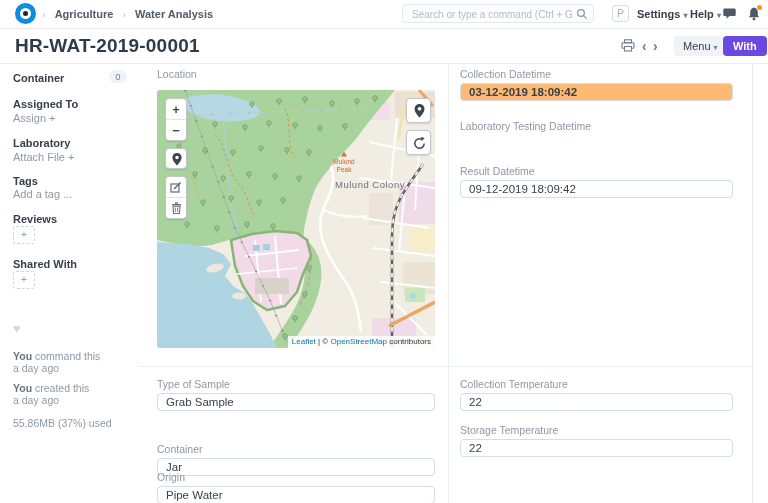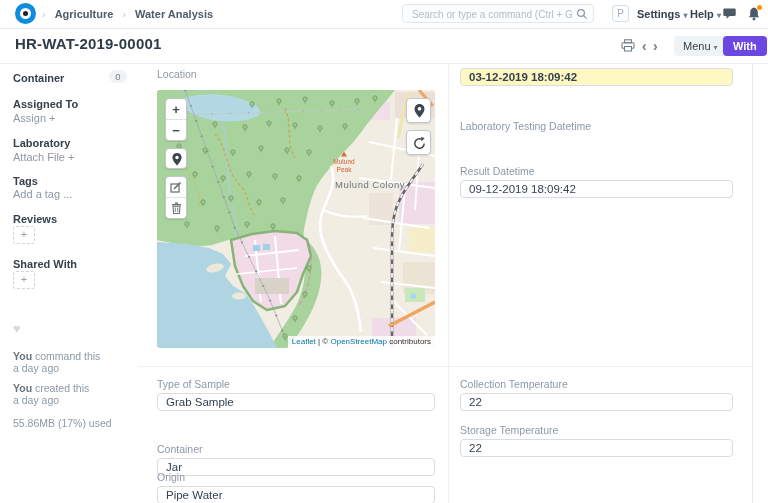--- a/index.html
+++ b/index.html
@@ -22,21 +22,21 @@
   .searchbox input{position:absolute;left:7px;top:0;width:160px;height:17px;border:none;outline:none;background:transparent;font-family:inherit;font-size:10px;color:#36414c;}
   .searchbox input::placeholder{color:#b4bcc3;}
   .search-ic{position:absolute;right:5px;top:3px;}
   .avatar{position:absolute;left:612px;top:5px;width:17px;height:17px;border:1px solid #d8dde2;border-radius:3px;background:#fbfcfd;color:#a6b0b9;font-size:10px;text-align:center;line-height:16px;box-sizing:border-box;}
   .nav-link{position:absolute;top:0;height:28px;line-height:28px;font-size:11px;font-weight:600;color:#36414c;cursor:pointer;}
   .caret{color:#74808b;font-size:8px;}
   .bell-dot{position:absolute;left:757px;top:5px;width:5px;height:5px;border-radius:50%;background:#ff9500;}
 
   
   .page-head{position:absolute;top:28px;left:0;right:0;height:35px;background:#fff;border-bottom:1px solid #ebeef0;z-index:20;}
-  .page-title{position:absolute;left:15px;top:7px;font-size:15px;font-weight:700;color:#2e3b48;letter-spacing:.2px;}
+  .page-title{position:absolute;left:15px;top:7px;font-size:19px;font-weight:700;color:#2e3b48;letter-spacing:.2px;}
   .head-ic{position:absolute;color:#74808b;cursor:pointer;}
   .chev{font-size:14px;line-height:14px;top:11px;color:#74808b;font-weight:700;}
   .menu-btn{position:absolute;left:674px;top:8px;height:20px;padding:0 9px;background:#f0f3f6;border:none;border-radius:4px;font-family:inherit;font-size:11px;color:#36414c;cursor:pointer;}
   .save-btn{position:absolute;left:723px;top:8px;height:20px;padding:0 10px;background:#6c48e3;border:none;border-radius:4px;font-family:inherit;font-size:11px;font-weight:600;color:#fff;cursor:pointer;}
 
   
   .sidebar{position:absolute;top:63px;left:0;width:138px;bottom:0;background:#fff;border-right:1px solid #edf0f2;font-size:11px;}
   .sb{position:absolute;left:13px;white-space:nowrap;}
   .sb-head{font-weight:600;color:#36414c;}
   .sb-link{color:#8d99a6;cursor:pointer;}
@@ -46,21 +46,21 @@
   .sb-foot b{color:#67757f;font-weight:600;}
   .heart{color:#d3dae0;font-size:13px;cursor:pointer;}
 
   
   .main{position:absolute;top:63px;left:138px;width:614px;bottom:0;background:#fff;border-right:1px solid #e9ecef;}
   .col-div{position:absolute;left:310px;width:1px;background:#edf0f2;}
   .sec-div{position:absolute;left:0;right:0;top:303px;height:1px;background:#edf0f2;}
   .field{position:absolute;}
   .field-label{font-size:10.5px;color:#8d99a6;margin-bottom:3px;white-space:nowrap;}
   .field-input{display:block;width:100%;height:18px;box-sizing:border-box;border:1px solid #d6dce1;border-radius:4px;background:#fff;color:#36414c;font-family:inherit;font-size:11.5px;padding:0 8px;outline:none;}
-  .mandatory{background:#fef9c3;font-weight:700;}
+  .mandatory{background:#fdba74;font-weight:700;}
 
   
   .map-wrap{position:absolute;left:19px;top:27px;width:278px;height:258px;border-radius:3px;overflow:hidden;background:#f1ede3;}
   .lf-btn,.lf-group{position:absolute;background:#fff;border:1px solid #c2c7cb;border-radius:4px;box-shadow:0 1px 2px rgba(0,0,0,.12);box-sizing:border-box;}
   .lf-cell{width:100%;height:20px;display:flex;align-items:center;justify-content:center;font-size:13px;font-weight:700;color:#404850;cursor:pointer;}
   .lf-cell + .lf-cell{border-top:1px solid #dfe3e6;}
   .attrib{position:absolute;right:0;bottom:0;background:rgba(255,255,255,.82);font-size:8px;color:#333;padding:1px 4px;line-height:10px;}
   .attrib .lnk{color:#0078a8;cursor:pointer;}
 </style>
 </head>
@@ -119,21 +119,21 @@
   <div class="sb sb-link" style="top:88px;">Attach File +</div>
   <div class="sb sb-head" style="top:112px;">Tags</div>
   <div class="sb sb-link" style="top:125px;">Add a tag ...</div>
   <div class="sb sb-head" style="top:150px;">Reviews</div>
   <div class="sb plus-box" style="top:163px;">+</div>
   <div class="sb sb-head" style="top:195px;">Shared With</div>
   <div class="sb plus-box" style="top:208px;">+</div>
   <div class="sb heart" style="top:258px;">♥</div>
   <div class="sb sb-foot" style="top:287px;"><b>You</b><span> command this</span><br><span>a day ago</span></div>
   <div class="sb sb-foot" style="top:319px;"><b>You</b><span> created this</span><br><span>a day ago</span></div>
-  <div class="sb sb-foot" style="top:354px;">55.86MB (17%) used</div>
+  <div class="sb sb-foot" style="top:354px;">55.86MB (37%) used</div>
 </div>
 
 <div class="main">
   <div class="col-div" style="top:0;height:303px;"></div>
   <div class="sec-div"></div>
   <div class="col-div" style="top:303px;bottom:0;"></div>
 
   <div class="field-label abs" style="left:19px;top:5px;">Location</div>
   <div class="map-wrap">
     <svg width="278" height="258" viewBox="0 0 278 258">
@@ -290,20 +290,21 @@
     <div class="lf-btn" style="right:4px;top:40px;width:25px;height:25px;">
       <svg style="position:absolute;left:5px;top:5px;" width="15" height="15" viewBox="0 0 15 15">
           <path d="M12.2 7.5 A4.7 4.7 0 1 1 9.6 3.3" fill="none" stroke="#404850" stroke-width="1.5"></path>
           <polygon points="9.2,0.8 12.6,2.2 9.4,5.2" fill="#404850"></polygon>
         </svg>
     </div>
     <div class="attrib"><span class="lnk">Leaflet</span><span> | © </span><span class="lnk">OpenStreetMap</span><span> contributors</span></div>
   </div>
 
   <div class="field" style="left:322px;top:5px;width:273px;">
+    <div class="field-label">Collection Datetime</div>
     <input class="field-input mandatory" value="03-12-2019 18:09:42" style="">
   </div>
   <div class="field" style="left:322px;top:57px;width:273px;">
     <div class="field-label">Laboratory Testing Datetime</div>
   </div>
   <div class="field" style="left:322px;top:102px;width:273px;">
     <div class="field-label">Result Datetime</div>
     <input class="field-input" value="09-12-2019 18:09:42" style="">
   </div>
 

